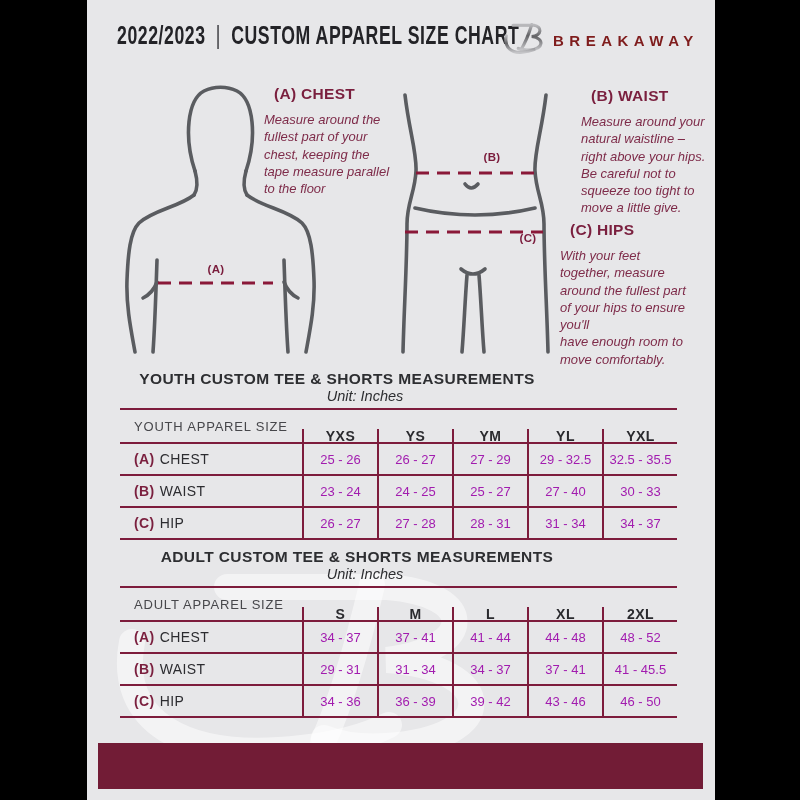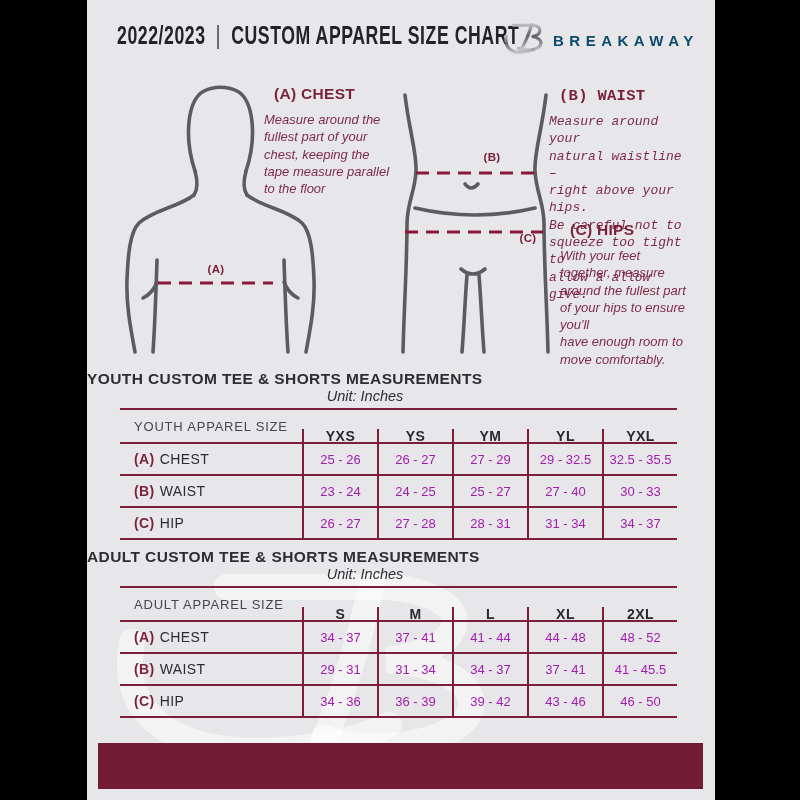--- a/index.html
+++ b/index.html
@@ -14,55 +14,55 @@
   
   .masthead{
     position:absolute;left:30px;top:22px;white-space:nowrap;
     font-weight:bold;font-size:19px;letter-spacing:.6px;color:#232327;
     transform:scaleY(1.32) scaleX(.93);transform-origin:left top;
   }
   .masthead .sep{margin:0 11px;font-weight:400;color:#3a3a3e;}
   .logo-svg{position:absolute;left:414px;top:14px;width:48px;height:48px;}
   .brand{
     position:absolute;left:466px;top:32px;font-weight:bold;font-size:15px;
-    letter-spacing:5.5px;color:#0c4a6e;white-space:nowrap;
+    letter-spacing:5.5px;color:#7f1d1d;white-space:nowrap;
   }
   
   .figures{position:absolute;left:0;top:0;width:628px;height:800px;pointer-events:none;}
   .marker{
     position:absolute;width:40px;text-align:center;font-weight:bold;
     font-size:11.5px;color:#7a1c3c;letter-spacing:.3px;
   }
   .marker-a{left:109px;top:263px;}
   .marker-b{left:385px;top:151px;}
   .marker-c{left:421px;top:232px;}
   
   .guide{position:absolute;}
   .guide h3{
     margin:0 0 8px 16px;font-size:15.5px;font-weight:bold;color:#7a1f3e;letter-spacing:.3px;
   }
   .guide p{
     margin:6px;font-size:13px;line-height:1.33;font-style:italic;color:#7e2b49;
     white-space:pre-line;
   }
   .guide-chest{left:171px;top:85px;width:158px;}
-  .guide-waist{left:456px;top:87px;width:160px;font-family:Liberation Mono, monospace;}
+  .guide-waist{left:488px;top:87px;width:160px;}
   .guide-hips{left:467px;top:221px;width:164px;}
   
   :root{--line:#7d1c3c;}
   .tbl-title{
-    position:absolute;left:0;width:500px;
+    position:absolute;left:0;width:500px;text-align:center;
     font-size:15.5px;font-weight:bold;color:#2d2e31;letter-spacing:.4px;
   }
   .tbl-unit{
     position:absolute;left:0;width:556px;text-align:center;
     font-size:14.5px;font-style:italic;color:#2d2e31;
   }
   .youth-title{top:370px;} .youth-unit{top:388px;}
-  .adult-title{top:548px;} .adult-unit{top:566px;}
+  .adult-title{top:548px;margin-left:20px;} .adult-unit{top:566px;}
   .sizes-table{
     position:absolute;left:33px;width:557px;display:grid;
     grid-template-columns:182px repeat(5,75px);
     grid-template-rows:34px;grid-auto-rows:32px;
     border-top:2px solid var(--line);
   }
   .youth-table{top:408px;}
   .adult-table{top:586px;}
   .cell{
     display:flex;align-items:center;justify-content:center;
@@ -158,21 +158,21 @@
 tape measure parallel
 to the floor</p>
   </div>
   <div class="guide guide-waist">
     <h3>(B) WAIST</h3>
     <p>Measure around your
 natural waistline –
 right above your hips.
 Be careful not to
 squeeze too tight to
-allow a allow give.</p>
+move a little give.</p>
   </div>
   <div class="guide guide-hips">
     <h3>(C) HIPS</h3>
     <p>With your feet
 together, measure
 around the fullest part
 of your hips to ensure
 you'll
 have enough room to
 move comfortably.</p>

